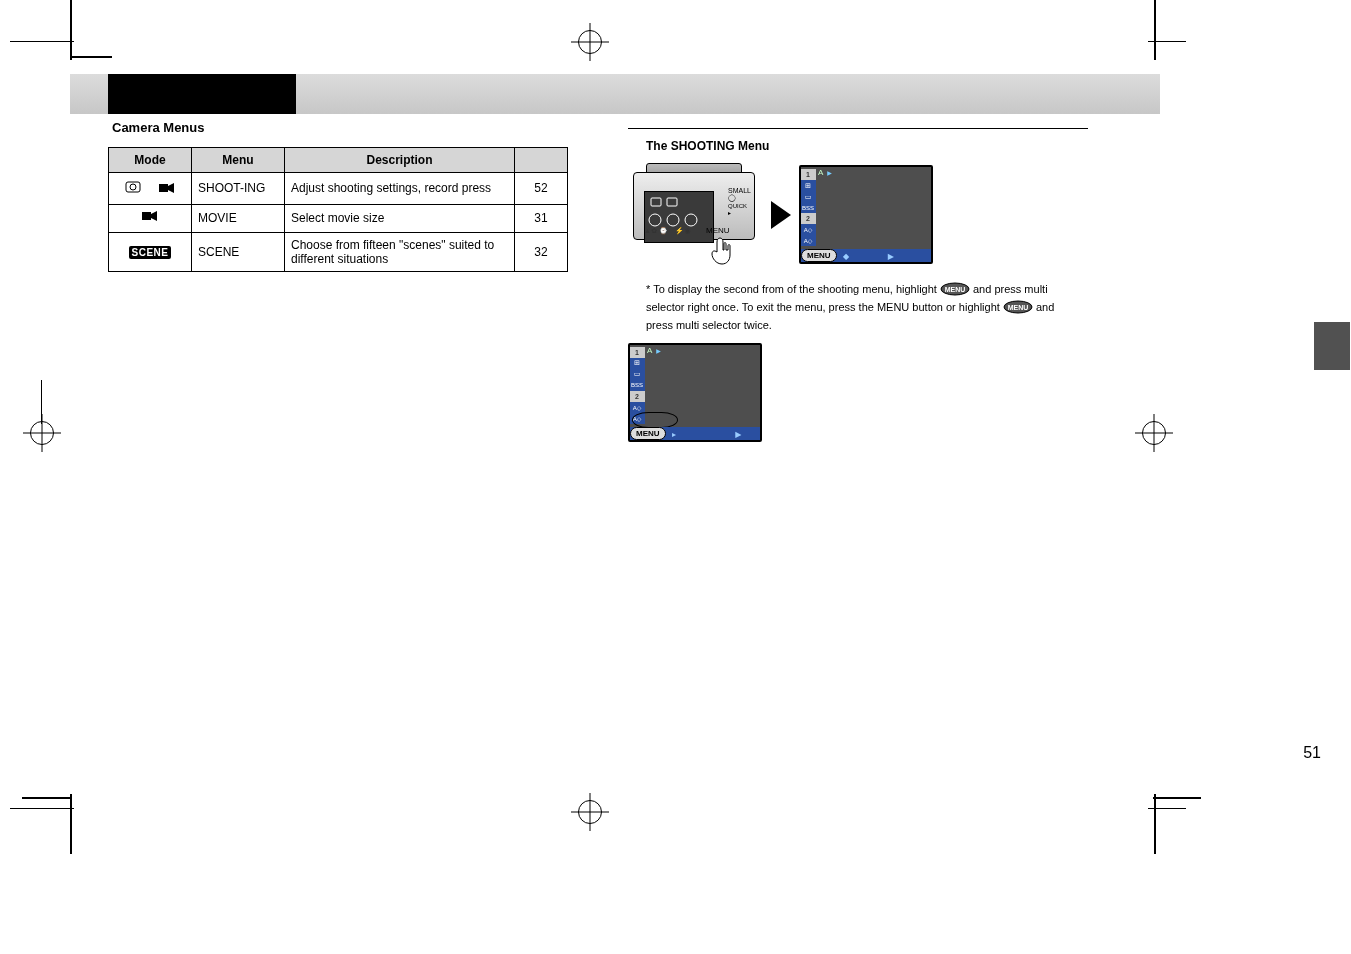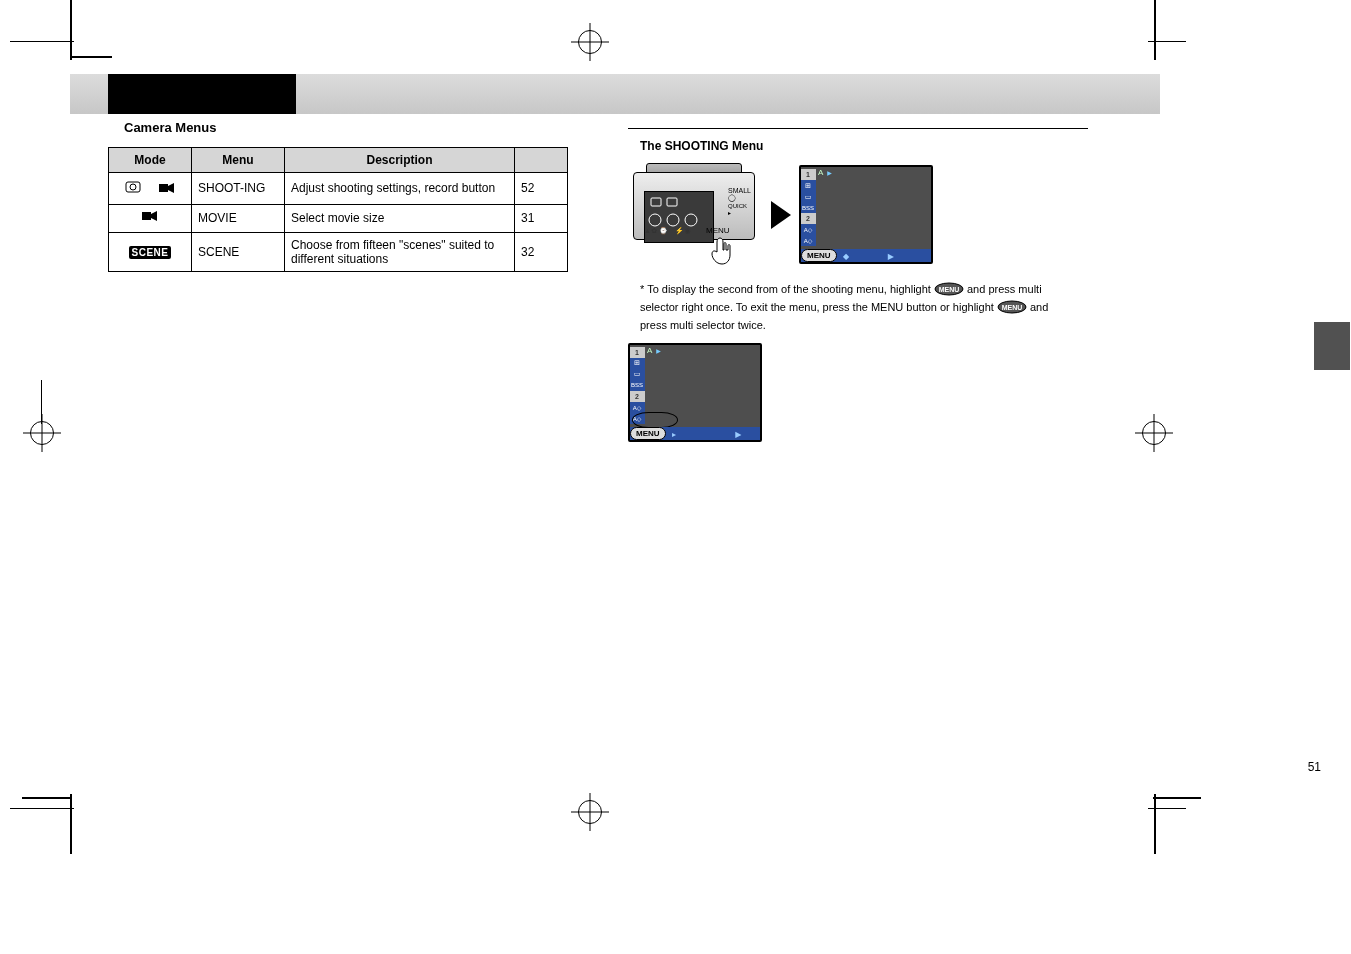--- a/index.html
+++ b/index.html
@@ -25,27 +25,27 @@
   .line-top2{right:165px;top:41px;height:1px;width:38px}
   .line-left{left:41px;top:380px;width:1px;height:44px}
   .line-bottom{left:10px;bottom:145px;height:1px;width:64px}
   .line-bottom2{right:165px;bottom:145px;height:1px;width:38px}
   .hdr-bar{position:absolute;left:70px;top:74px;height:40px;width:1090px;background:linear-gradient(#dcdcdc,#c7c7c7)}
   .hdr-box{position:absolute;left:108px;top:74px;width:188px;height:40px;background:#000}
   .pagecol{position:relative}
   .col-left{position:absolute;left:108px;top:120px;width:460px}
   .col-right{position:absolute;left:628px;top:120px;width:460px}
   .col-left .intro{font-size:12px;line-height:1.5}
-  .col-left h3{font-size:13px;line-height:1.3;margin:0 0 8px 16px}
-  .righttxt{font-size:12px;line-height:1.6;margin:6px 12px}
+  .col-left h3{font-size:13px;line-height:1.3;margin:0 0 8px 4px}
+  .righttxt{font-size:12px;line-height:1.6;margin:6px 18px}
   .hr{border:none;border-top:1px solid #000;margin:8px 0}
   table.menus{border-collapse:collapse;width:100%;margin-top:10px;font-size:12px}
   table.menus th,table.menus td{border:1px solid #000;padding:5px 6px;text-align:left;vertical-align:middle}
   table.menus th{background:#d6d6d6;font-weight:bold;text-align:center}
-  table.menus td.col-pg{width:40px}
+  table.menus td.col-pg{text-align:center;width:40px}
   table.menus td.col-mode{text-align:center;width:70px}
   table.menus td.col-menu{width:80px}
   .scene-lbl{display:inline-block;background:#000;color:#fff;font-size:10px;font-weight:bold;padding:1px 3px;border-radius:2px;letter-spacing:0.5px}
   .play-ic{display:inline-block;border:1px solid #000;padding:1px 8px;border-radius:2px}
   .play-ic span{display:inline-block;width:0;height:0;border-left:6px solid #000;border-top:4px solid transparent;border-bottom:4px solid transparent}
   .cam-img{position:relative;width:135px;height:105px}
   .cam-body{position:absolute;left:5px;top:10px;width:120px;height:66px;background:linear-gradient(#eee,#bcbcbc);border:1px solid #000;border-radius:4px}
   .cam-top{position:absolute;left:18px;top:1px;width:94px;height:13px;background:linear-gradient(#bbb,#999);border:1px solid #000;border-radius:3px 3px 0 0}
   .cam-small{position:absolute;right:3px;top:14px;font-size:7px}
   .cam-screen{position:absolute;left:10px;top:18px;width:68px;height:50px;background:#3a3a3a;border:1px solid #000}
@@ -59,21 +59,21 @@
   .lcd .sidebar{position:absolute;left:-1px;top:2px;width:16px}
   .lcd .srow{width:16px;height:11px;display:flex;align-items:center;justify-content:center;font-size:7px;color:#fff}
   .srow.blue{background:#2a4fa0}
   .srow.num{background:#ccc;color:#333;font-weight:bold}
   .lcd .footer{position:absolute;left:0;bottom:0;width:100%;height:13px;background:#2a4fa0;display:flex;align-items:center;font-size:7px;color:#9cf}
   .menubadge{display:inline-block;background:#ddd;color:#000;font-size:8px;font-weight:bold;border:1px solid #000;border-radius:7px;padding:0 5px;line-height:11px}
   .lcd .footer .arrows{position:absolute;left:42px;bottom:1px;color:#9cf;font-size:8px;letter-spacing:8px}
   .lcd .top-a{position:absolute;left:17px;top:1px;font-size:8px;color:#cfc}
   .lcd .top-a .tri{color:#7cf;font-size:6px;margin-left:2px}
   .sidetab{position:absolute;right:1px;top:322px;width:36px;height:48px;background:#515151}
-  .pagenum{position:absolute;right:30px;bottom:180px;font-size:12px}
+  .pagenum{position:absolute;right:30px;bottom:192px;font-size:16px}
   .menuoval{display:inline-block;vertical-align:middle}
   .menuoval svg{vertical-align:-3px}
   .video-icon{display:inline-block;font-size:10px;vertical-align:-1px}
   .lcd2-wrap{margin-top:8px}
   .lcd .highlight{position:absolute;left:2px;bottom:12px;width:44px;height:14px;border:1px solid #000;border-radius:50%/70%}
 </style>
 </head>
 <body>
 <div class="page">
 
@@ -118,21 +118,21 @@
             <svg width="30" height="18">
                 <rect x="2" y="4" width="14" height="10" rx="2" fill="none" stroke="#000"></rect>
                 <circle cx="9" cy="9" r="3" fill="none" stroke="#000"></circle>
               </svg>
             <svg width="18" height="14">
                 <rect x="1" y="2" width="9" height="8" fill="#000"></rect>
                 <polygon points="10,4 16,1 16,11 10,8" fill="#000"></polygon>
               </svg>
           </td>
           <td class="col-menu">SHOOT-ING</td>
-          <td>Adjust shooting settings, record button</td>
+          <td>Adjust shooting settings, record press</td>
           <td class="col-pg">52</td>
         </tr>
         <tr>
           <td class="col-mode">
             <svg width="18" height="14">
                 <rect x="1" y="2" width="9" height="8" fill="#000"></rect>
                 <polygon points="10,4 16,1 16,11 10,8" fill="#000"></polygon>
               </svg>
           </td>
           <td class="col-menu">MOVIE</td>

